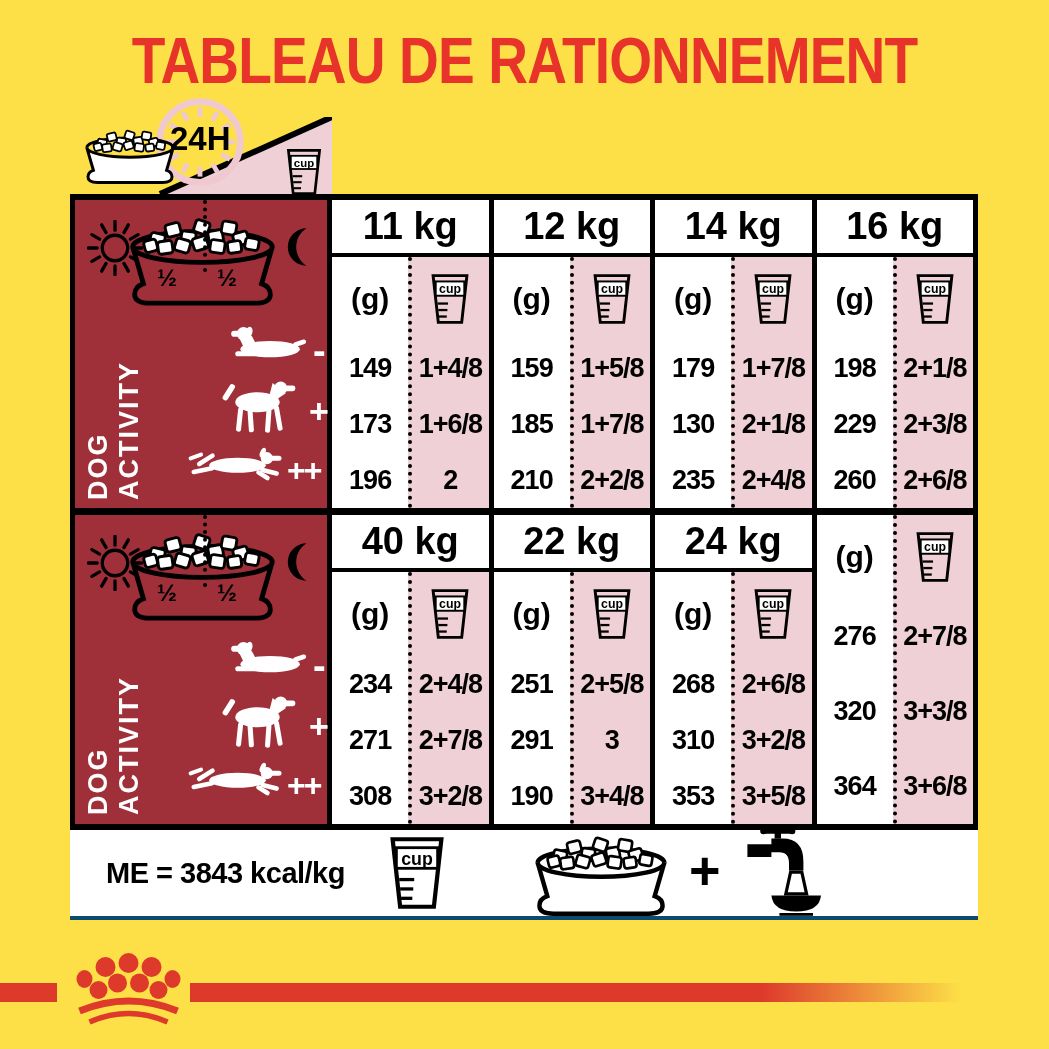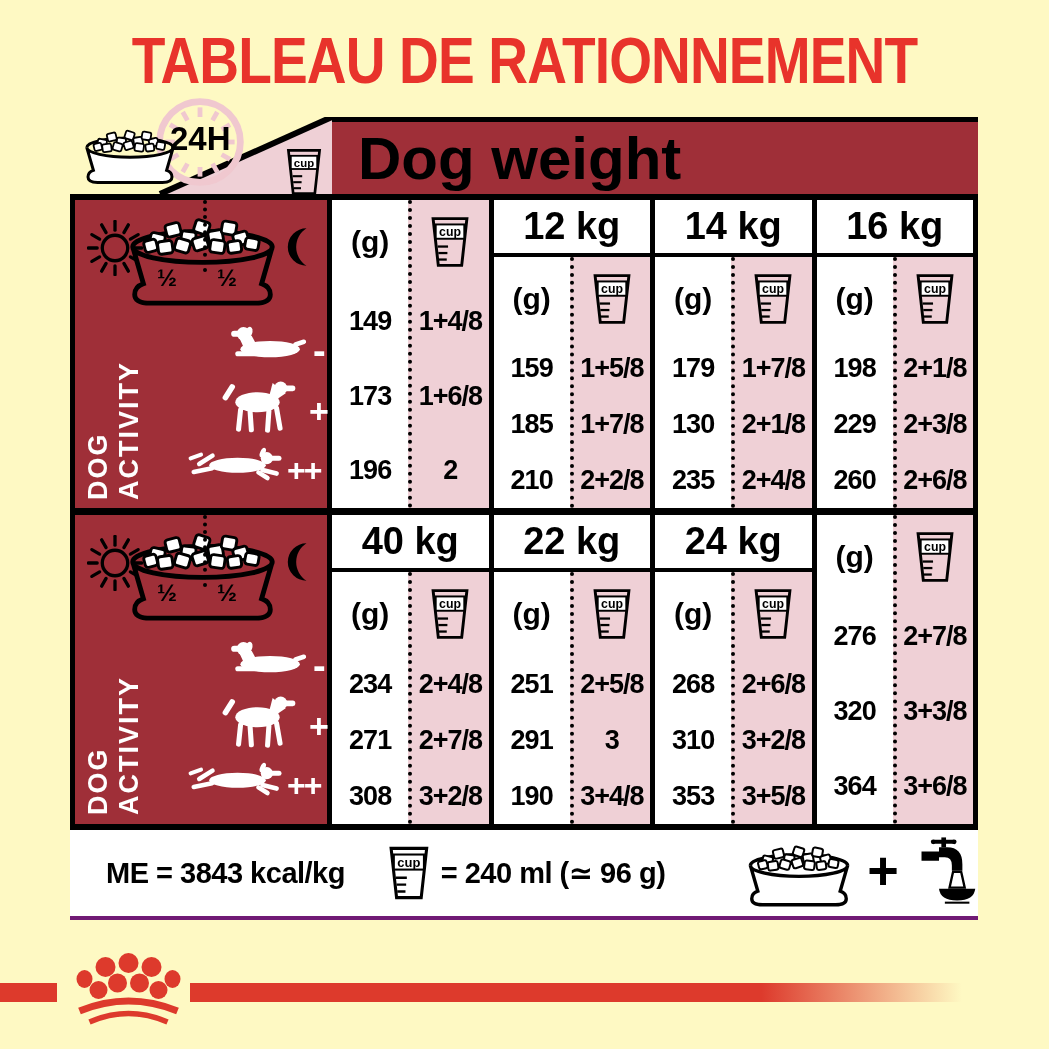--- a/index.html
+++ b/index.html
@@ -1,17 +1,17 @@
 <!DOCTYPE html>
 <html><head>
 <meta charset="utf-8">
 <style>
   * { margin:0; padding:0; box-sizing:border-box; }
   body { background:#fff; font-family:"Liberation Sans","DejaVu Sans",sans-serif; }
-  .page { position:relative; width:1049px; height:1049px; background:#fef9c3; overflow:hidden; }
+  .page { position:relative; width:1049px; height:1049px; background:#fde047; overflow:hidden; }
 
   
   .title { position:absolute; top:24px; left:0; width:100%; text-align:center;
            font-size:64px; font-weight:700; letter-spacing:-1px; color:#E8332B;
            transform:scaleX(.86); white-space:nowrap; }
 
   
   .table { position:absolute; left:70px; top:117px; width:908px; height:713px; }
 
   
@@ -54,21 +54,21 @@
   .half.g { background:#fff; }
   .half.c { background:#EFD0D6; border-left:4px dotted #000;justify-content:center; }
   .unit-cell { height:84px; display:flex; align-items:center; justify-content:center;
                font-size:30px; font-weight:700; color:#000; }
   .val { flex:1; display:flex; align-items:center; justify-content:center; font-size:27px;
          font-weight:700; letter-spacing:-1px; color:#000; }
   .cupicon { width:42px; height:52px; color:#000; }
 
   
   .footer { position:absolute; left:70px; top:830px; width:908px; height:90px; background:#fff;
-            border-bottom:4px solid #701a75; display:flex; align-items:center; padding-left:36px; }
+            border-bottom:4px solid #0c4a6e; display:flex; align-items:center; padding-left:36px; }
   .ftext { font-size:29px; font-weight:700; color:#000; letter-spacing:-0.5px; white-space:nowrap; }
   .fcup { width:60px; height:76px; color:#000; margin-left:42px; }
   .equiv { margin-left:10px; }
   .fbowl { margin-left:80px; margin-top:4px; color:#fff; }
   .plus { font-size:54px; font-weight:700; color:#000; margin-left:14px; margin-top:-6px; }
   .tap { margin-left:12px; margin-top:-4px; }
 
   
   .stripe-l { position:absolute; left:0; top:983px; width:57px; height:19px; background:#DD3A2C; }
   .stripe-r { position:absolute; left:190px; top:983px; width:772px; height:19px;
@@ -238,21 +238,20 @@
             <use href="#clock-sym"></use>
           </svg>
         <svg class="bowl24" width="96" height="62" style="color:#fff">
             <use href="#bowl-sym"></use>
           </svg>
         <div class="badge24">24H</div>
         <svg class="corner-cup" width="40" height="48">
             <use href="#cup-sym"></use>
           </svg>
       </div>
-      <div class="dogweight">Dog weight</div>
     </div>
 
     <div class="section">
       <div class="sidebar">
         <svg class="sun" width="56" height="56">
             <use href="#sun-sym"></use>
           </svg>
         <div class="halfbowl">
           <svg width="155" height="97">
               <use href="#bowl-sym"></use>
@@ -274,20 +273,21 @@
           </svg>
         <div class="marker" style="left:234px;top:192px;font-size:34px">+</div>
         <svg class="dogrow" style="left:112px;top:244px" width="96" height="43">
             <use href="#dog-running"></use>
           </svg>
         <div class="marker" style="left:212px;top:252px;font-size:32px;letter-spacing:-2px">++</div>
       </div>
       <div class="cols">
 
         <div class="col">
+          <div class="wlabel">11 kg</div>
           <div class="col-body">
             <div class="half g">
               <div class="unit-cell">(g)</div>
               <div class="val">149</div>
               <div class="val">173</div>
               <div class="val">196</div>
             </div>
             <div class="half c">
               <div class="unit-cell">
                   <svg class="cupicon">
@@ -491,21 +491,20 @@
 
       </div>
     </div>
   </div>
 
   <div class="footer">
     <div class="ftext">ME = 3843 kcal/kg</div>
     <svg class="fcup">
         <use href="#cup-sym"></use>
       </svg>
-    <div class="ftext equiv">= 240 ml (≃ 96 g)</div>
     <svg class="fbowl" width="148" height="88">
         <use href="#bowl-sym"></use>
       </svg>
     <div class="plus">+</div>
     <svg class="tap" width="92" height="92">
         <use href="#tap-sym"></use>
       </svg>
   </div>
 
   <div class="stripe-l"></div>

